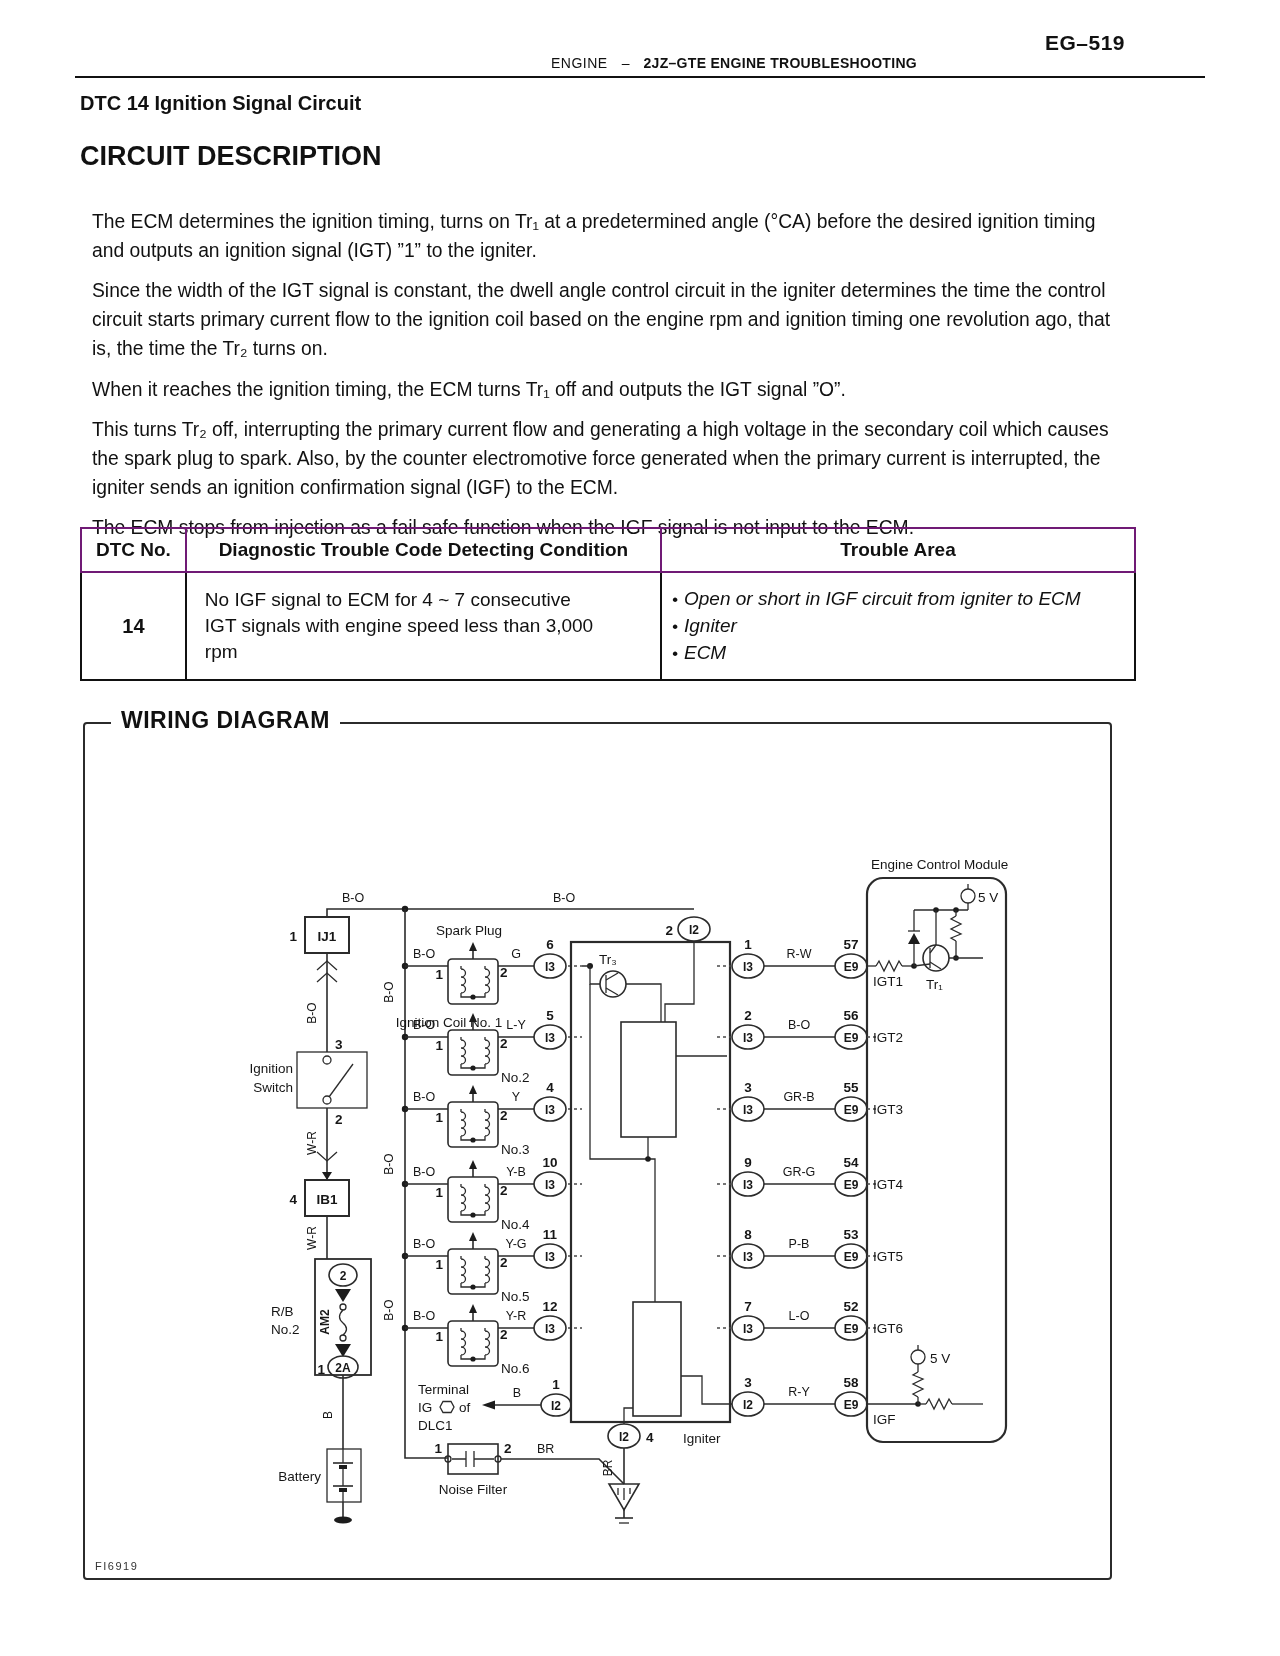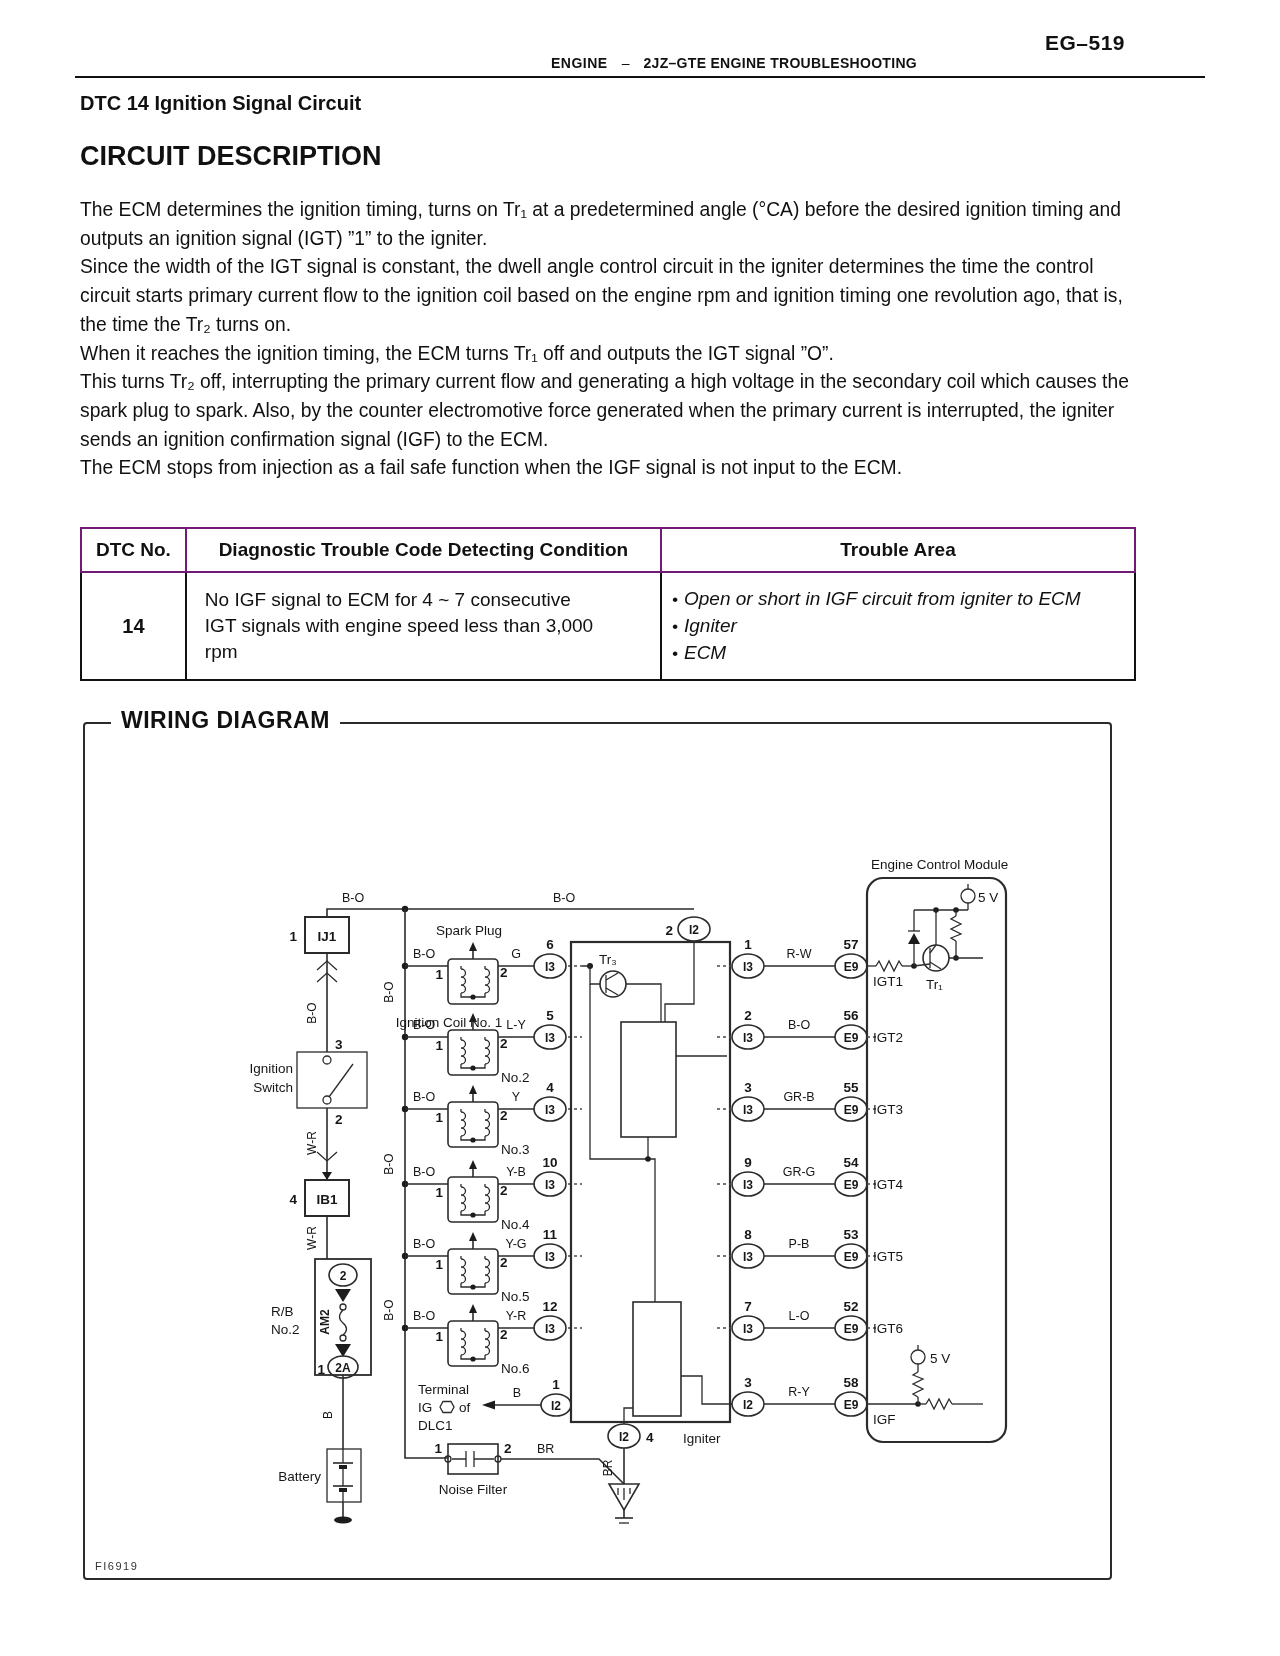--- a/index.html
+++ b/index.html
@@ -1,27 +1,27 @@
 <!DOCTYPE html>
 <html><head>
 <meta charset="utf-8">
 <style>
   html,body{margin:0;padding:0;background:#fff;}
   #page{position:relative;width:1280px;height:1656px;background:#fff;overflow:hidden;
         font-family:"Liberation Sans","DejaVu Sans",sans-serif;color:#111;}
   .page-code{position:absolute;top:31px;right:155px;font-size:21px;font-weight:bold;letter-spacing:.5px;}
   .hdr{position:absolute;top:55px;left:0;width:100%;text-align:center;font-size:14px;transform:translateX(94px);}
-  .hdr .sec{font-weight:bold;letter-spacing:.5px;}
+  .hdr .sec{font-weight:normal;letter-spacing:.5px;}
   .hdr .dash{margin:0 14px;}
   .hdr .sub{font-weight:bold;letter-spacing:.3px;}
   .rule{position:absolute;top:76px;left:75px;right:75px;border-top:2.5px solid #111;}
   .doc-title{position:absolute;left:80px;top:92px;font-size:20px;font-weight:bold;margin:0;}
   .sec-heading{position:absolute;left:80px;top:141px;font-size:27px;font-weight:bold;margin:0;}
   .desc{position:absolute;left:80px;top:196px;width:1062px;font-size:19.3px;line-height:28.7px;}
-  .desc p{margin:0;}
+  .desc p{margin:12px;}
   table.dtc{position:absolute;left:80px;top:527px;width:1056px;border-collapse:collapse;
             border:2.5px solid #111;font-size:19px;}
   table.dtc th{border:2px solid #701a75;font-size:19px;font-weight:bold;padding:10px 6px;text-align:center;}
   table.dtc td{border:2px solid #111;vertical-align:middle;}
   td.dtc-no{text-align:center;font-weight:bold;font-size:20px;}
   td.cond{padding:14px 55px 14px 18px;line-height:26px;}
   td.trouble{padding:10px 12px 10px 10px;line-height:26px;font-style:italic;}
   ul.tlist{list-style:none;margin:0;padding:0;}
   ul.tlist li{padding-left:16px;text-indent:-16px;}
   ul.tlist .blt{font-size:17px;margin-right:6px;}

